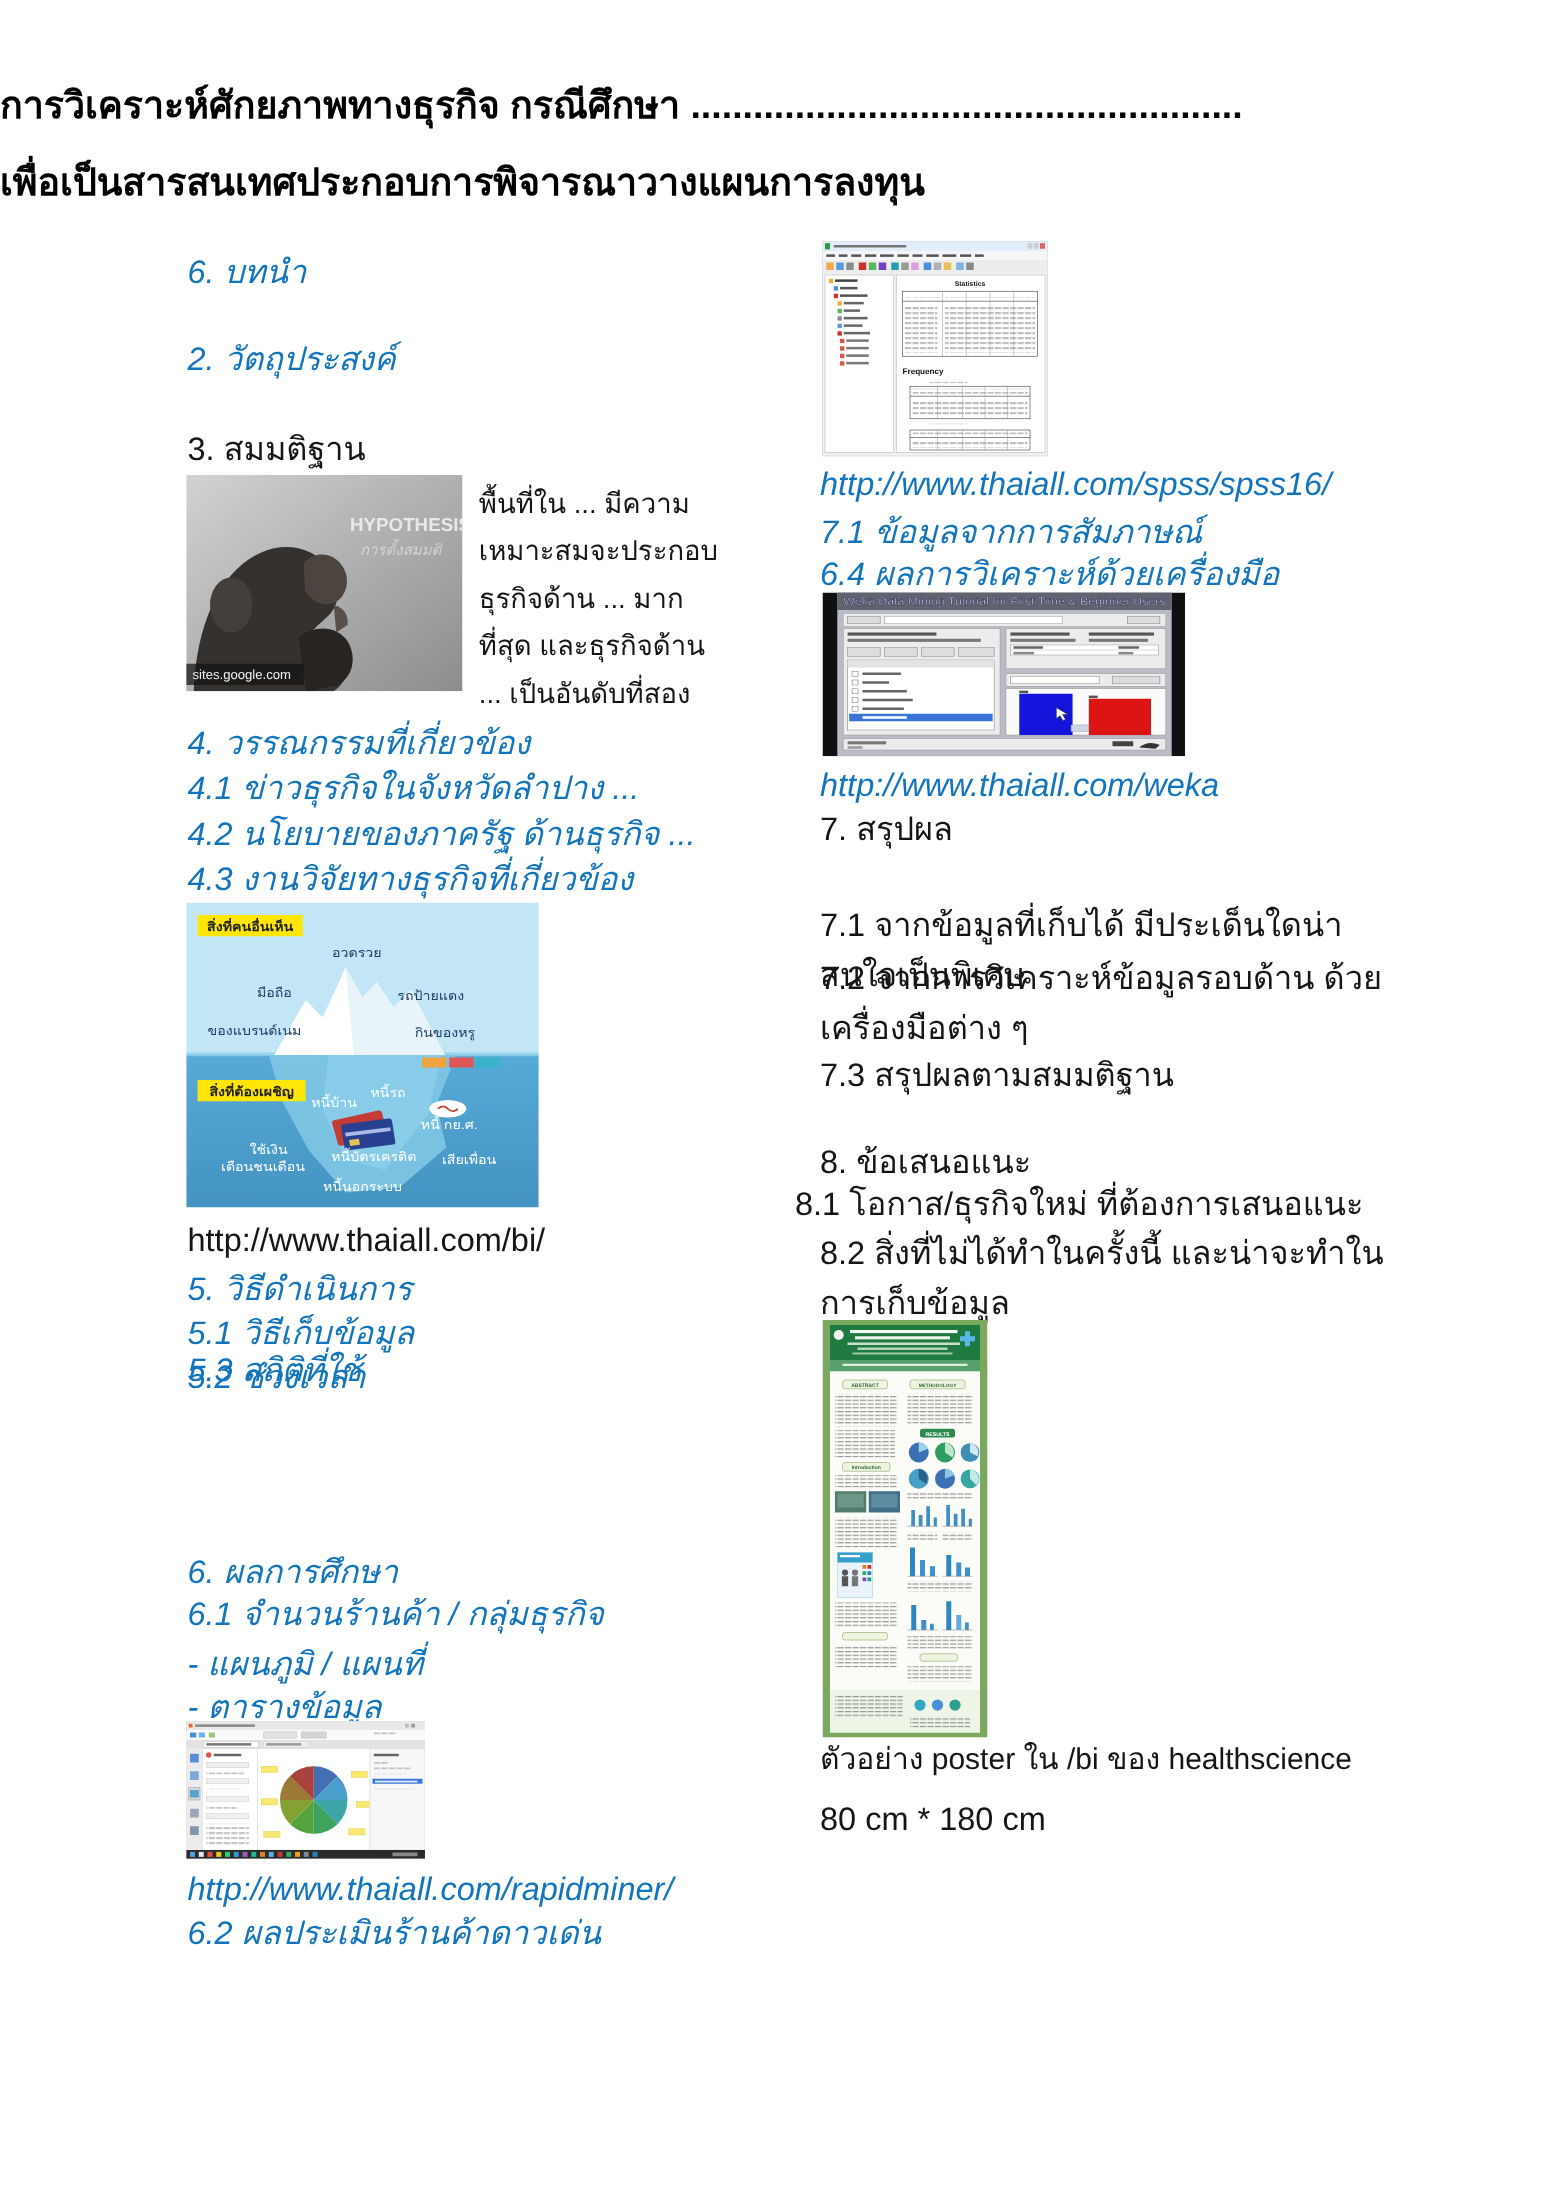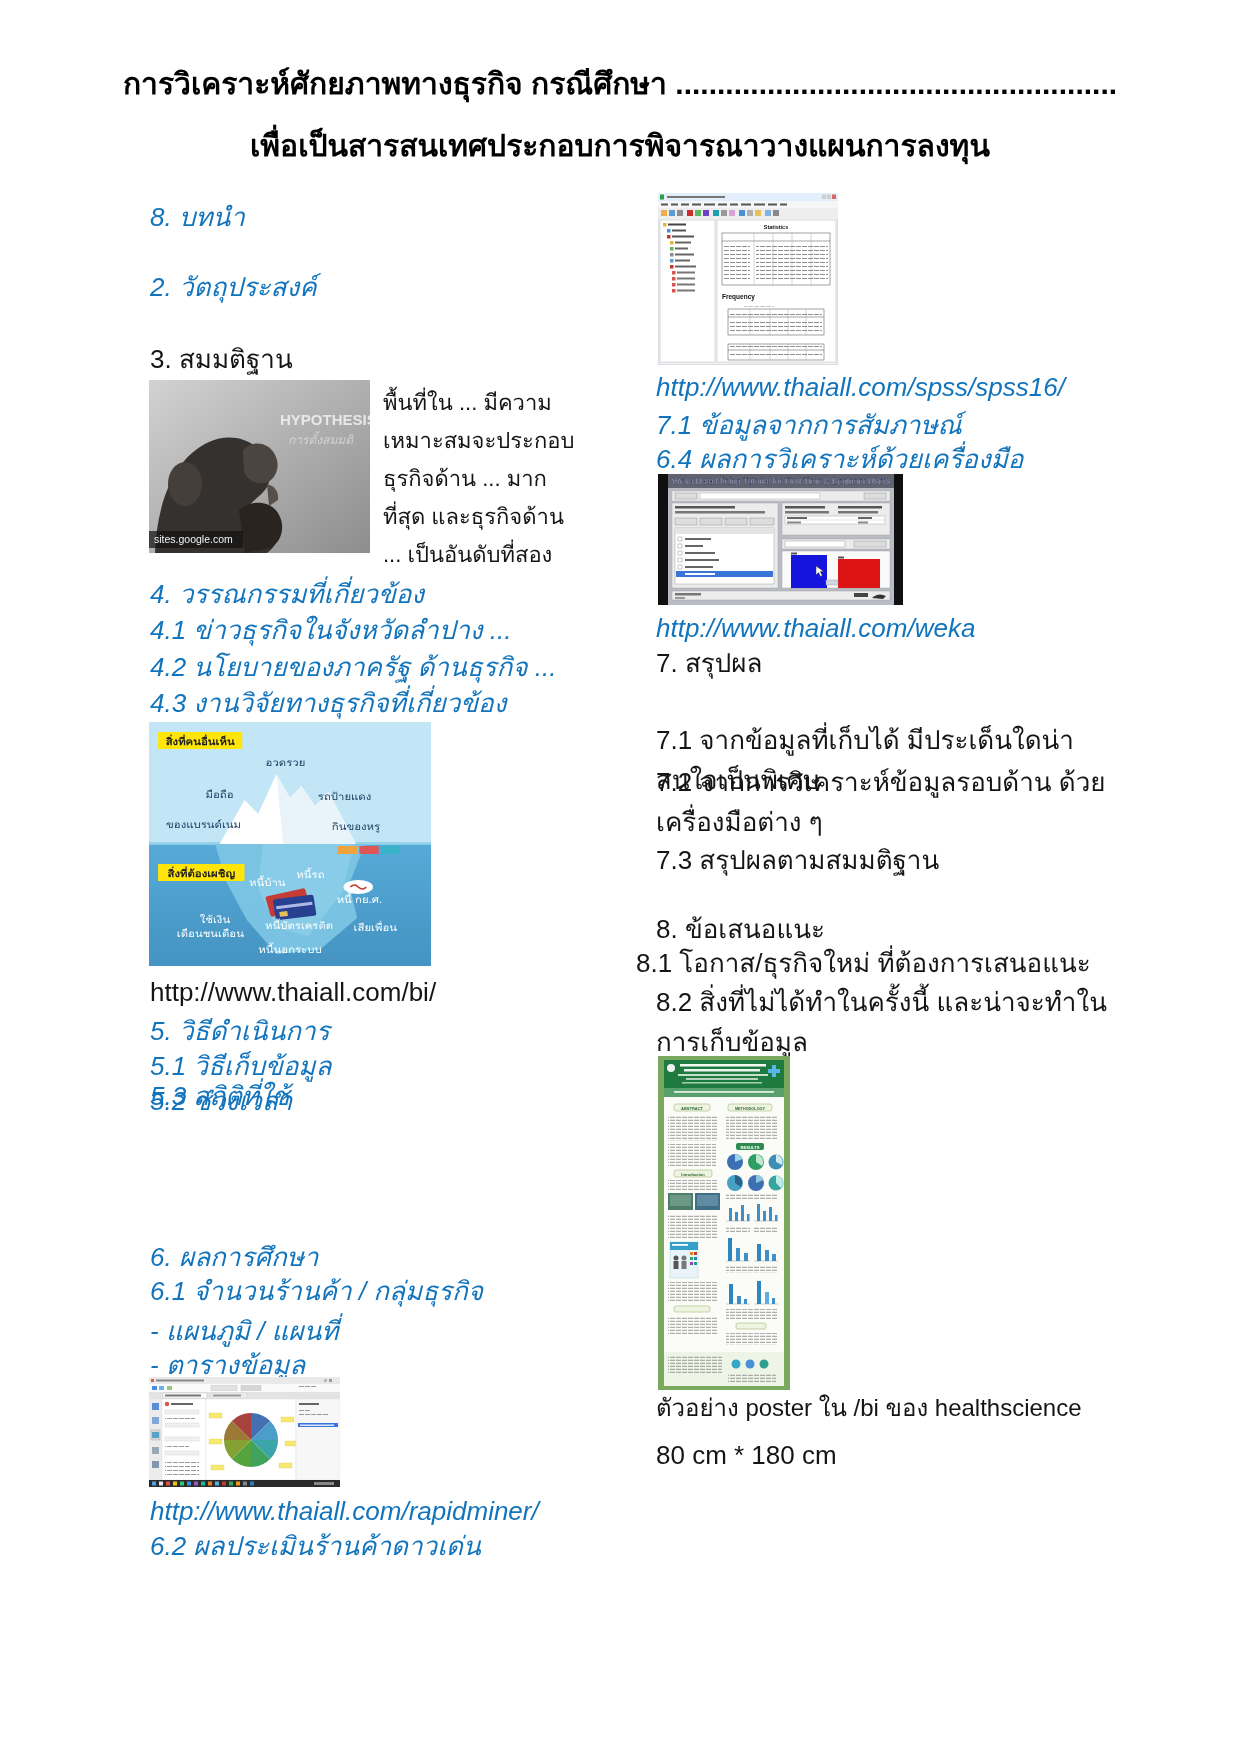--- a/index.html
+++ b/index.html
@@ -1,35 +1,35 @@
 <!DOCTYPE html>
 <html><head>
 <meta charset="utf-8">
 <style>
   html,body{margin:0;padding:0;background:#ffffff;}
   .page{position:relative;width:1240px;height:1754px;background:#fff;
         font-family:"Liberation Sans","DejaVu Sans",sans-serif;overflow:hidden;color:#111;}
   .t{position:absolute;white-space:nowrap;font-size:26px;line-height:1.35;color:#151515;}
   .b{color:#1274bc;font-style:italic;}
-  .title{position:absolute;left:0;width:100%;text-align:center;font-weight:bold;font-size:30px;color:#000;}
+  .title{position:absolute;left:0;width:100%;text-align:left;font-weight:bold;font-size:30px;color:#000;}
   .wrap{white-space:normal;line-height:40px;}
   .img{position:absolute;}
   .img svg{display:block;width:100%;height:100%;}
   .sidetext{position:absolute;left:383px;top:384px;width:200px;font-size:22px;line-height:38px;color:#151515;}
   .cap{font-size:24px;}
 </style>
 </head>
 <body>
 
 <div class="page">
 
   <div class="title" style="top:60px">การวิเคราะห์ศักยภาพทางธุรกิจ กรณีศึกษา .....................................................</div>
   <div class="title" style="top:122px">เพื่อเป็นสารสนเทศประกอบการพิจารณาวางแผนการลงทุน</div>
 
-  <div class="t b" style="left:150px;top:200px">8. บทนำ</div>
+  <div class="t b" style="left:150px;top:200px">6. บทนำ</div>
   <div class="t b" style="left:150px;top:270px">2. วัตถุประสงค์</div>
   <div class="t" style="left:150px;top:342px">3. สมมติฐาน</div>
 
   <div class="img" style="left:149px;top:380px;width:221px;height:173px">
     <svg viewBox="0 0 221 173" preserveAspectRatio="none">
       <defs>
         <linearGradient id="chbg" x1="0" y1="0" x2="1" y2="1">
           <stop offset="0" stop-color="#d2d2d2"></stop>
             <stop offset="1" stop-color="#8d8d8d"></stop>
         </linearGradient>
@@ -344,21 +344,21 @@
           <rect x="72" y="159" width="92" height="6" fill="url(#tlS)"></rect>
         </g>
       </g>
     </svg>
   </div>
 
   <div class="t b" style="left:656px;top:370px">http://www.thaiall.com/spss/spss16/</div>
   <div class="t b" style="left:656px;top:408px">7.1 ข้อมูลจากการสัมภาษณ์</div>
   <div class="t b" style="left:656px;top:442px">6.4 ผลการวิเคราะห์ด้วยเครื่องมือ</div>
 
-  <div class="img" style="left:658px;top:474px;width:245px;height:131px">
+  <div class="img" style="left:658px;top:474px;width:290px;height:131px">
     <svg viewBox="0 0 245 131" preserveAspectRatio="none">
       <rect width="245" height="131" fill="#101010"></rect>
       <rect x="10" width="226" height="131" fill="#b9bcc4"></rect>
       <rect x="10" y="0" width="226" height="14" fill="#5f6470"></rect>
       <text x="123" y="10" text-anchor="middle" font-size="9" fill="#eef0ff" stroke="#23234e" stroke-width="0.35" textLength="218" lengthAdjust="spacingAndGlyphs">Weka Data Mining Tutorial for First Time &amp; Beginner Users</text>
       <g>
         <rect x="14" y="17" width="218" height="10" fill="#ececec" stroke="#aaa" stroke-width="0.4"></rect>
         <rect x="17" y="19" width="22" height="6" fill="#ddd" stroke="#888" stroke-width="0.4"></rect>
         <rect x="42" y="19" width="120" height="6" fill="#fff" stroke="#999" stroke-width="0.4"></rect>
         <rect x="206" y="19" width="22" height="6" fill="#ddd" stroke="#888" stroke-width="0.4"></rect>

